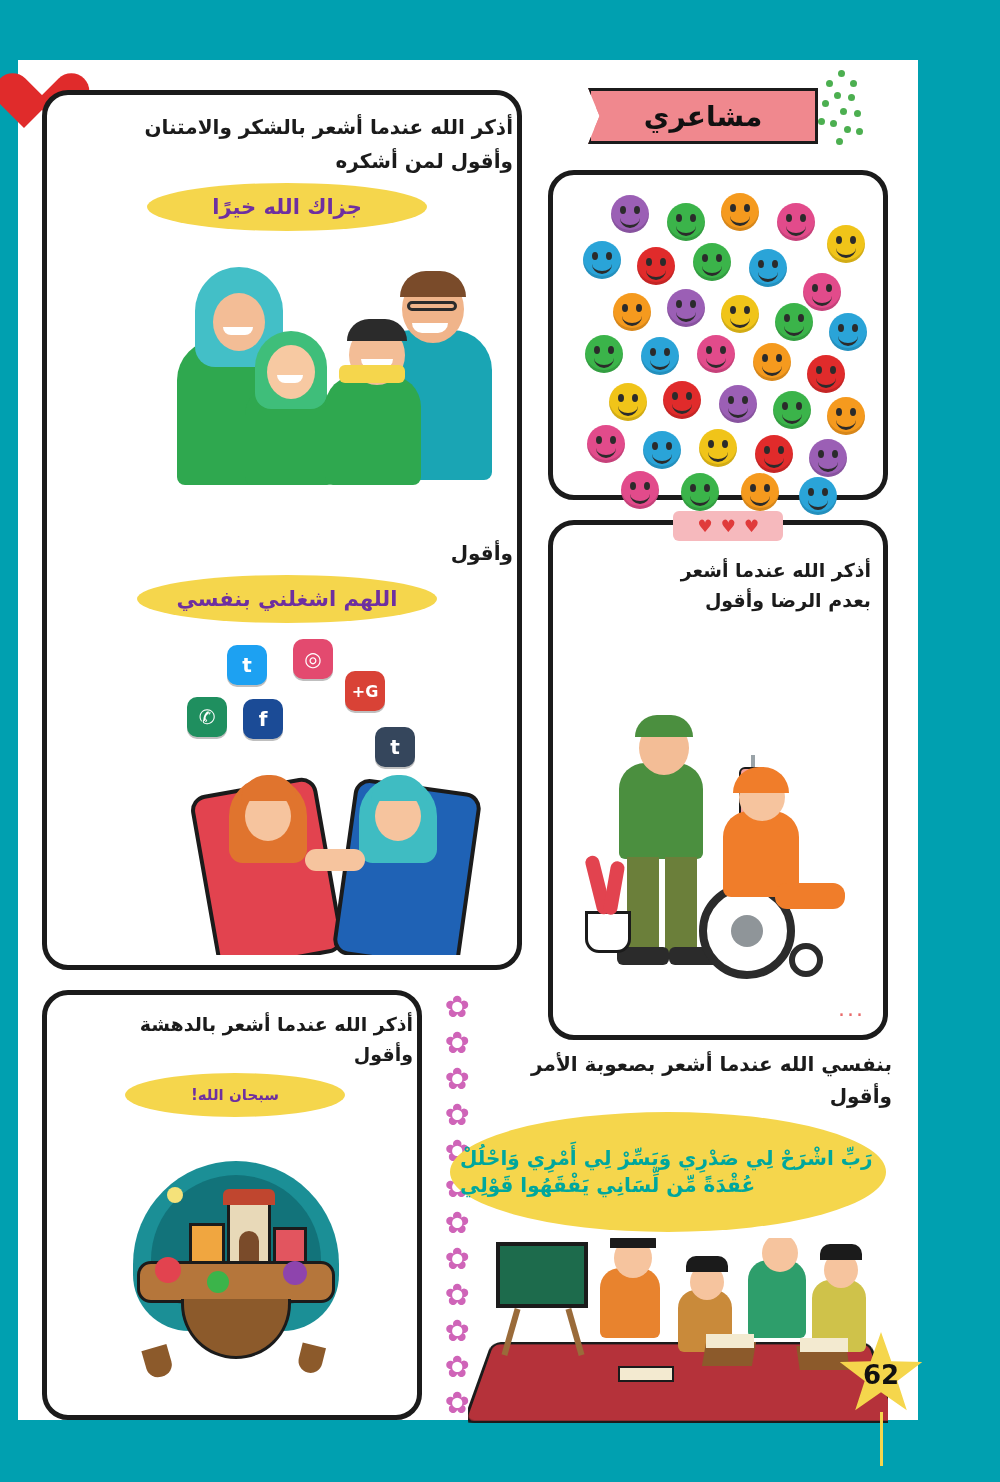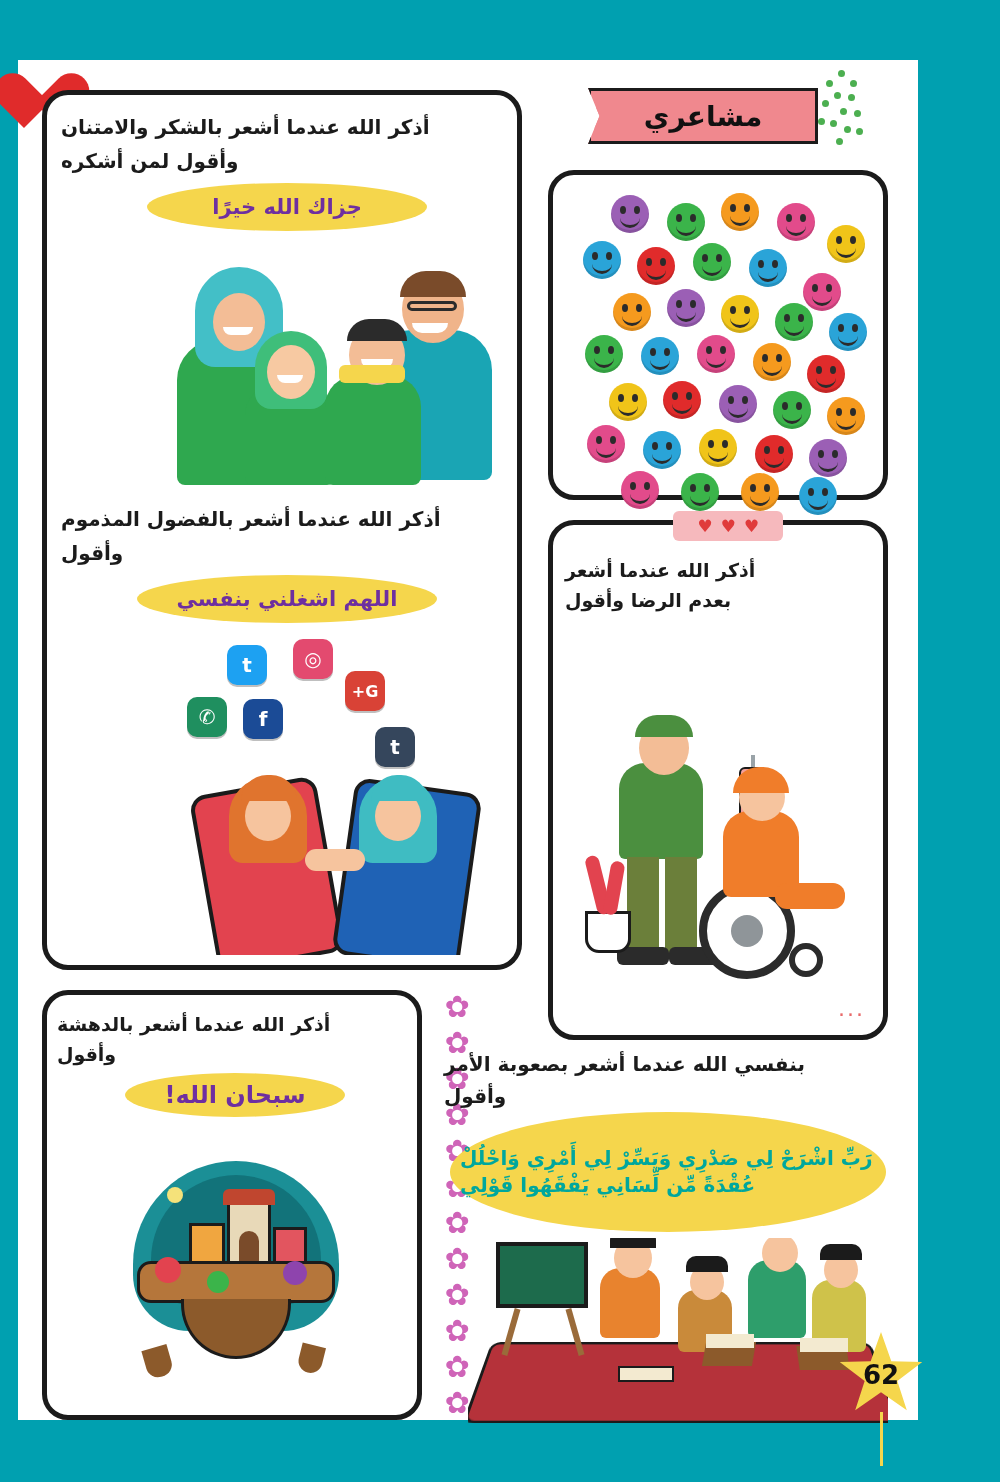--- a/index.html
+++ b/index.html
@@ -20,21 +20,21 @@
   
   .card{
     position:absolute;
     background:#fff;
     border:5px solid #1b1b1b;
     border-radius:26px;
     box-sizing:border-box;
   }
 
   .txt{
-    text-align:left;
+    text-align:right;
     color:#1b1b1b;
     font-weight:bold;
     line-height:1.45;
   }
   .t20{font-size:20px;}
   .t19{font-size:19px;}
 
   
   .oval{
     border-radius:50%;
@@ -220,21 +220,20 @@
       <div class="head" style="left:110px;top:100px;width:48px;height:54px;background:#f7c9a2;"></div>
       <div class="rect" style="left:120px;top:130px;width:26px;height:8px;background:#fff;border-radius:0 0 12px 12px;"></div>
 
       <div class="body" style="left:168px;top:130px;width:96px;height:110px;background:#2fa84f;border-radius:32px 32px 8px 8px;"></div>
       <div class="head" style="left:192px;top:80px;width:56px;height:60px;background:#f3bd96;"></div>
       <div class="rect" style="left:190px;top:74px;width:60px;height:22px;background:#2b2b2b;border-radius:28px 28px 0 0;"></div>
       <div class="rect" style="left:204px;top:114px;width:32px;height:10px;background:#fff;border-radius:0 0 14px 14px;"></div>
       <div class="rect" style="left:182px;top:120px;width:66px;height:18px;background:#f5d64c;border-radius:6px;"></div>
     </div>
 
-    <div class="txt t20" style="position:absolute;left:14px;top:410px;width:452px;">أذكر الله عندما أشعر بالفضول المذموم</div>
     <div class="txt t20" style="position:absolute;left:14px;top:444px;width:452px;">وأقول</div>
 
     <div class="oval purple" style="position:absolute;left:90px;top:480px;width:300px;height:48px;font-size:21px;">اللهم اشغلني بنفسي</div>
 
     <div class="ill" style="left:120px;top:540px;width:330px;height:320px;">
       <div class="soc" style="left:60px;top:10px;background:#1da1f2;">t</div>
       <div class="soc" style="left:20px;top:62px;background:#1f8f5f;">✆</div>
       <div class="soc" style="left:76px;top:64px;background:#1b4b96;">f</div>
       <div class="soc" style="left:126px;top:4px;background:#e34a6f;">◎</div>
       <div class="soc" style="left:178px;top:36px;background:#d94236;font-size:16px;">G+</div>
@@ -334,21 +333,21 @@
     </div>
 
     <div class="dots">...</div>
   </div>
 
   <div class="card" style="left:24px;top:930px;width:380px;height:430px;">
 
     <div class="txt t19" style="position:absolute;left:10px;top:16px;width:356px;">أذكر الله عندما أشعر بالدهشة</div>
     <div class="txt t19" style="position:absolute;left:10px;top:46px;width:356px;">وأقول</div>
 
-    <div class="oval purple" style="position:absolute;left:78px;top:78px;width:220px;height:44px;font-size:24px;">سبحان الله!</div>
+    <div class="oval purple" style="position:absolute;left:78px;top:78px;width:220px;height:44px;font-size:15px;">سبحان الله!</div>
 
 
     <div class="ill" style="left:60px;top:166px;width:260px;height:250px;">
       <div class="circle" style="left:26px;top:0;width:206px;height:170px;background:#1b8f96;border-radius:110px 110px 60px 60px;"></div>
       <div class="circle" style="left:44px;top:14px;width:170px;height:130px;background:#12737a;border-radius:90px 90px 40px 40px;"></div>
       <div class="rect" style="left:120px;top:40px;width:44px;height:64px;background:#e8d9b8;border:3px solid #1b1b1b;box-sizing:border-box;"></div>
       <div class="rect" style="left:116px;top:28px;width:52px;height:16px;background:#c0462f;border-radius:6px 6px 0 0;"></div>
       <div class="rect" style="left:132px;top:70px;width:20px;height:34px;background:#7a4b2a;border-radius:10px 10px 0 0;"></div>
       <div class="rect" style="left:82px;top:62px;width:36px;height:42px;background:#f0a640;border:3px solid #1b1b1b;box-sizing:border-box;"></div>
       <div class="rect" style="left:166px;top:66px;width:34px;height:38px;background:#e2555f;border:3px solid #1b1b1b;box-sizing:border-box;"></div>

